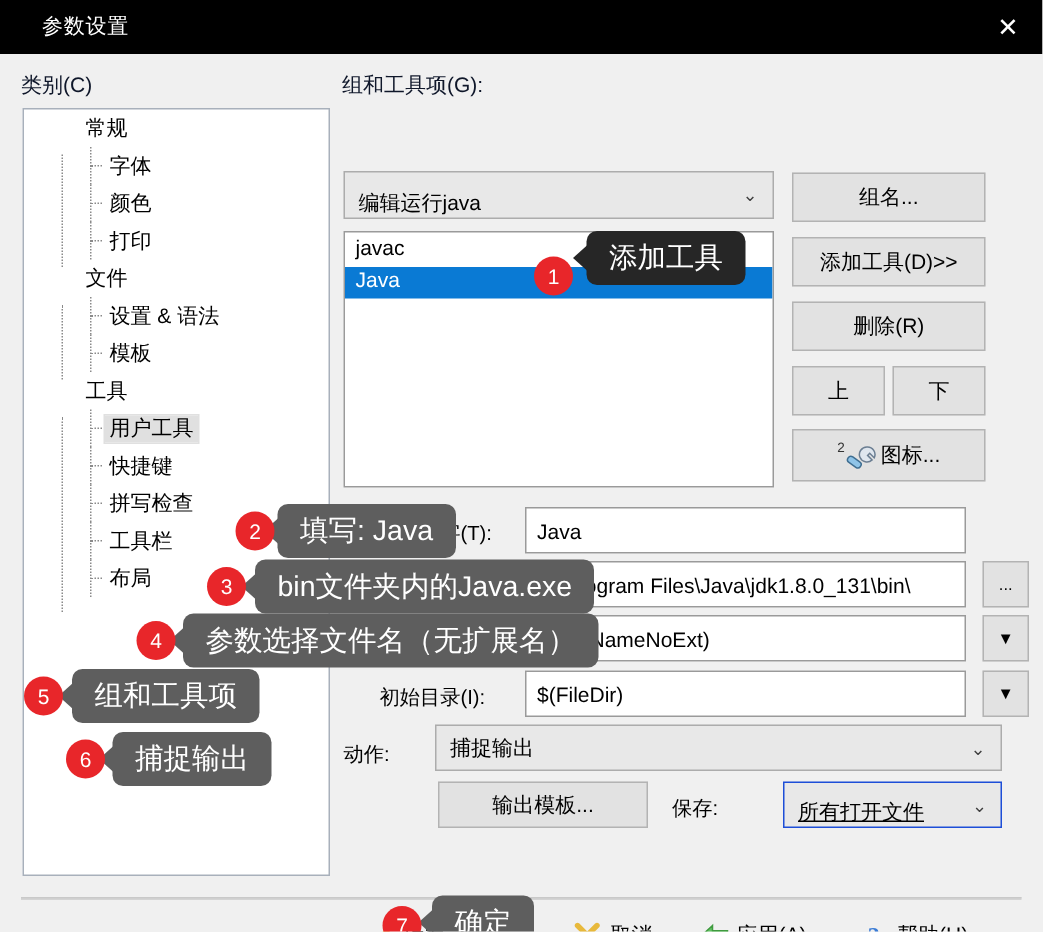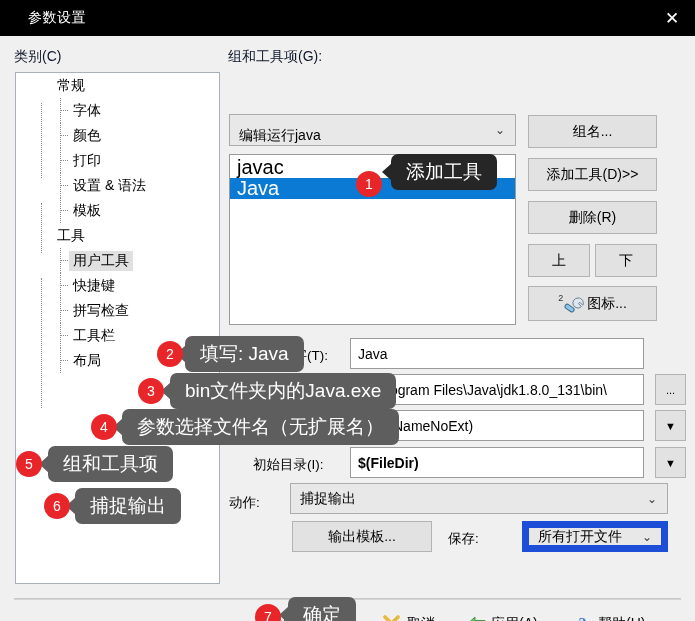--- a/index.html
+++ b/index.html
@@ -127,23 +127,23 @@
     left: 229px; top: 118px;
     width: 287px; height: 171px;
     background: #ffffff;
     border: 1px solid #9a9a9a;
     box-sizing: border-box;
     padding-top: 2px;
     overflow: hidden;
   }
   .tool-row {
     height: 21px;
-    display: flex; align-items: center;
+    display: flex; 
     padding-left: 7px;
-    font-size: 20px;
+    font-size: 14px;
     cursor: default;
   }
   .tool-row.sel {
     background: #0a7ad4;
     color: #ffffff;
   }
 
   
   .btn {
     position: absolute;
@@ -202,21 +202,21 @@
 
   #lbl-cmd  { left: 253px; top: 347px; }
   #in-cmd   { left: 350px; top: 338px; width: 294px; height: 31px; }
   #btn-cmd  { left: 655px; top: 338px; }
 
   #lbl-arg  { left: 253px; top: 383px; }
   #in-arg   { left: 350px; top: 374px; width: 294px; height: 31px; }
   #btn-arg  { left: 655px; top: 374px; }
 
   #lbl-dir  { left: 253px; top: 420px; }
-  #in-dir   { left: 350px; top: 411px; width: 294px; height: 31px; font-weight: bold; }
+  #in-dir   { left: 350px; top: 411px; width: 294px; height: 31px; }
   #btn-dir  { left: 655px; top: 411px; }
 
   #lbl-action { left: 229px; top: 458px; }
   #sel-action {
     position: absolute;
     left: 290px; top: 447px;
     width: 378px; height: 31px;
     background: #e8e8e8;
     border: 1px solid #acacac;
     box-sizing: border-box;
@@ -226,25 +226,26 @@
   }
   #sel-action .chev { position: absolute; right: 10px; top: 50%; transform: translateY(-50%); color: #404040; font-size: 12px; }
 
   #btn-outtpl { left: 292px; top: 485px; width: 140px; height: 31px; }
   #lbl-save { left: 448px; top: 494px; }
   #sel-save {
     position: absolute;
     left: 522px; top: 485px;
     width: 146px; height: 31px;
     background: #e8e8e8;
-    border: 7px solid #1d4ed8;
-    box-sizing: border-box;
-    display: flex; align-items: flex-start;
+    border: 1px solid #1d4ed8;
+    box-sizing: border-box;
+    display: flex; align-items: flex-end;
     padding-left: 9px; font-size: 14px;
     cursor: pointer;
+    text-decoration: underline;
   }
   #sel-save .chev { position: absolute; right: 9px; top: 50%; transform: translateY(-50%); color: #404040; font-size: 12px; }
 
   
   #sep {
     position: absolute;
     left: 14px; top: 562px;
     width: 667px; height: 1px;
     background: #d4d4d4;
     border-top: 1px solid #c9c9c9;
@@ -342,20 +343,23 @@
       </div>
     <div class="tree-item depth1">
         <span class="tlabel">字体</span>
       </div>
     <div class="tree-item depth1">
         <span class="tlabel">颜色</span>
       </div>
     <div class="tree-item depth1">
         <span class="tlabel">打印</span>
       </div>
+    <div class="tree-item depth0">
+        <span class="tlabel">文件</span>
+      </div>
     <div class="tree-item depth1">
         <span class="tlabel">设置 &amp; 语法</span>
       </div>
     <div class="tree-item depth1">
         <span class="tlabel">模板</span>
       </div>
     <div class="tree-item depth0">
         <span class="tlabel">工具</span>
       </div>
     <div class="tree-item depth1 sel">

